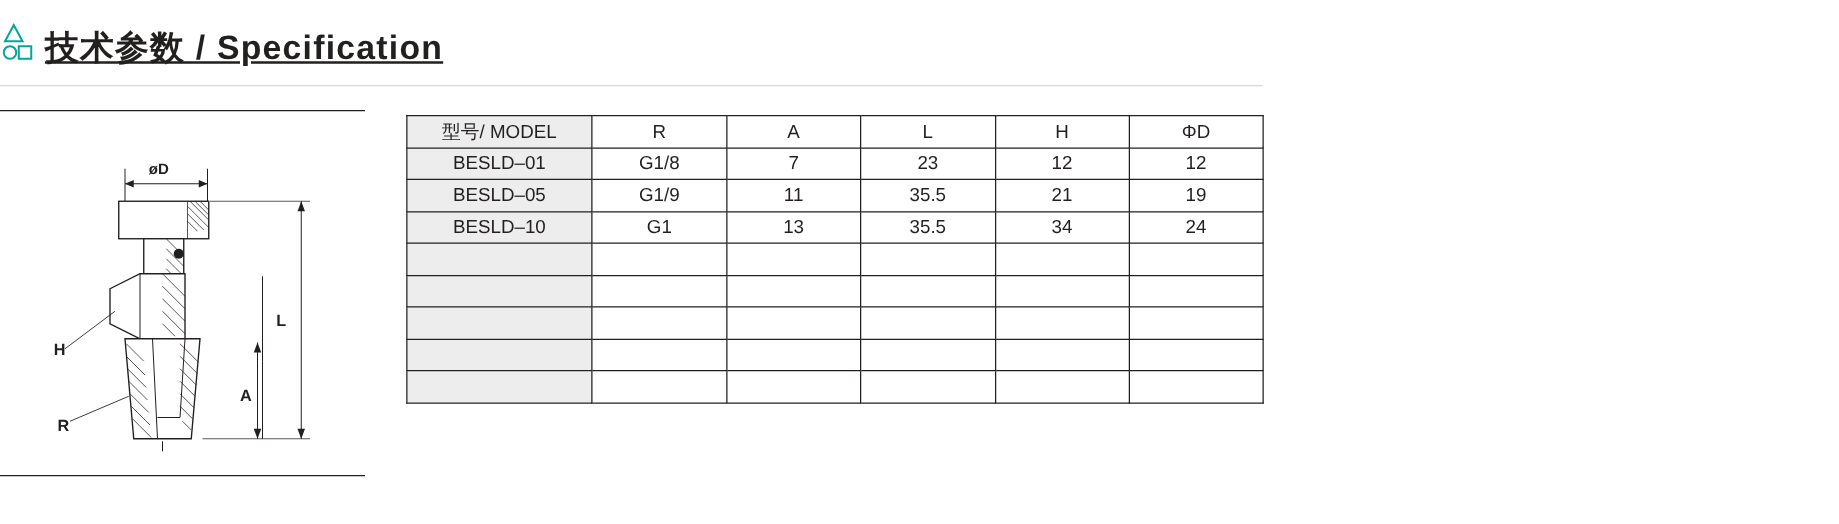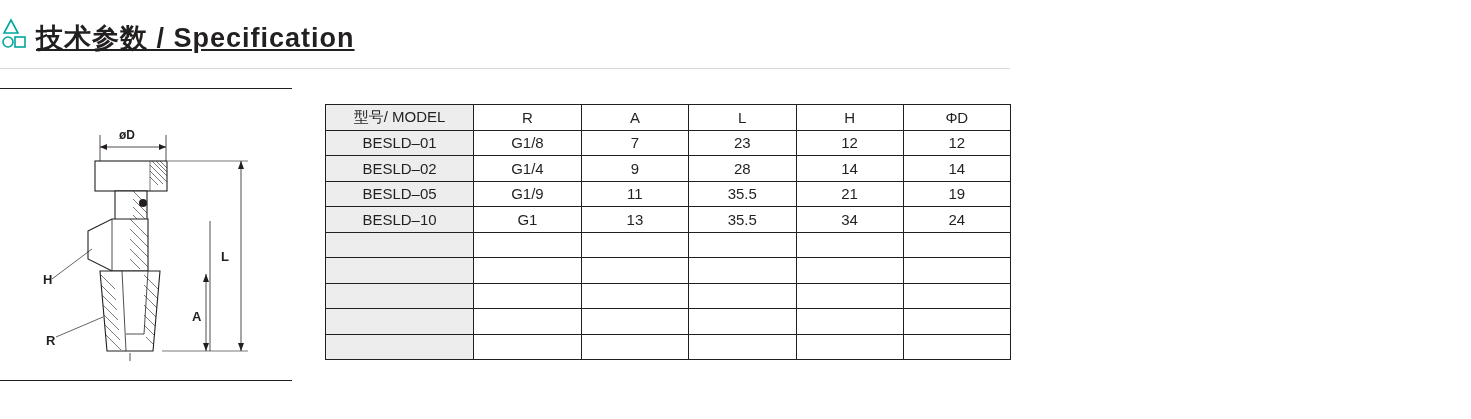--- a/index.html
+++ b/index.html
@@ -70,21 +70,21 @@
     border-bottom: 1px solid #231f20;
     background: #ffffff;
     box-sizing: border-box;
     font-weight: bold;
   }
 
   
   .spec-table {
     position: absolute;
     left: 292px;
-    top: 16px;
+    top: 4px;
     border-collapse: collapse;
     table-layout: fixed;
     margin-left: 33px;
   }
   .spec-table td, .spec-table th {
     border: 1px solid #231f20;
     height: 24.5px;
     text-align: center;
     vertical-align: middle;
     font-size: 15px;
@@ -218,28 +218,20 @@
     <tbody>
       <tr>
         <td class="model-cell">BESLD–01</td>
         <td>G1/8</td>
         <td>7</td>
         <td>23</td>
         <td>12</td>
         <td>12</td>
       </tr>
       <tr>
-        <td class="model-cell">BESLD–02</td>
-        <td>G1/4</td>
-        <td>9</td>
-        <td>28</td>
-        <td>14</td>
-        <td>14</td>
-      </tr>
-      <tr>
         <td class="model-cell">BESLD–05</td>
         <td>G1/9</td>
         <td>11</td>
         <td>35.5</td>
         <td>21</td>
         <td>19</td>
       </tr>
       <tr>
         <td class="model-cell">BESLD–10</td>
         <td>G1</td>

